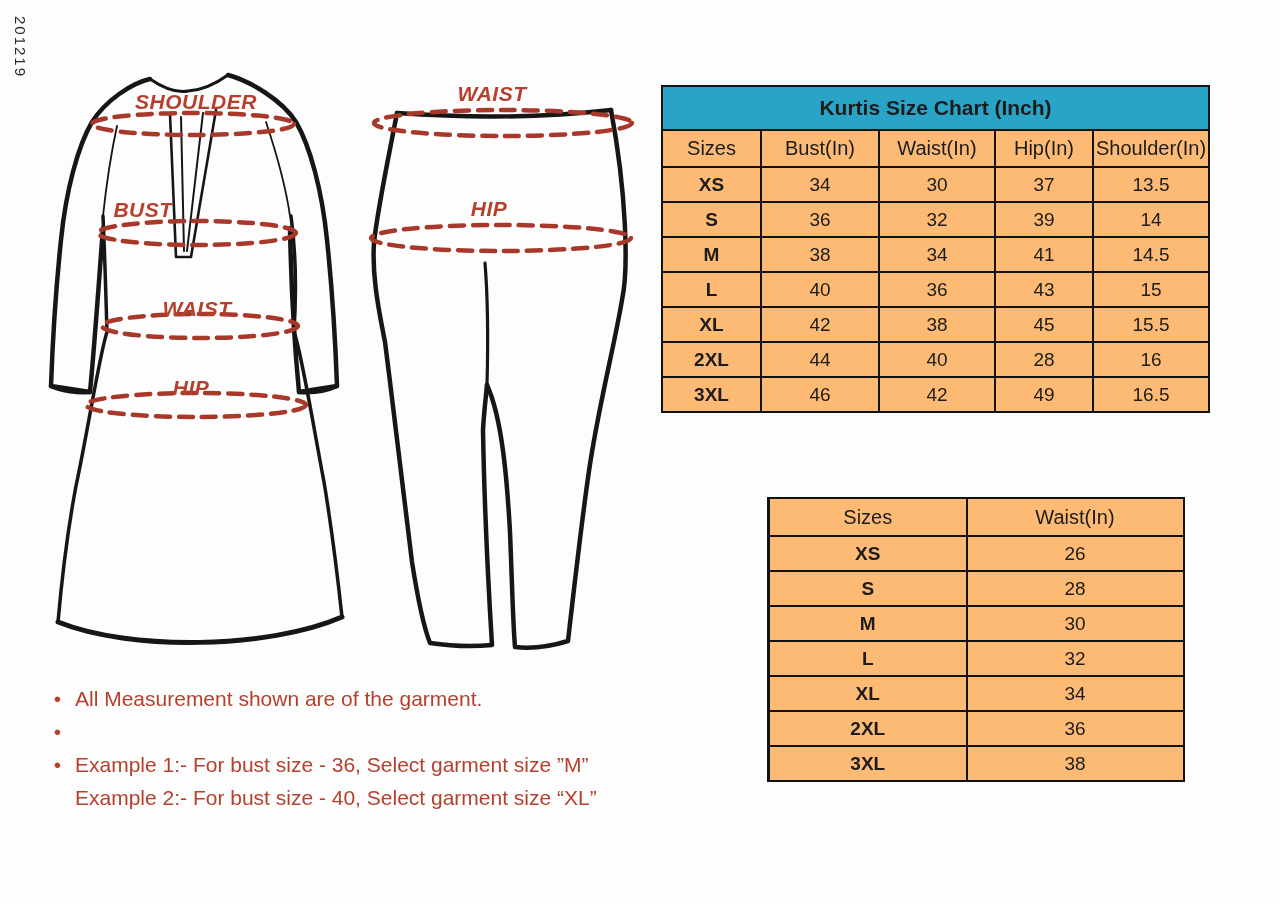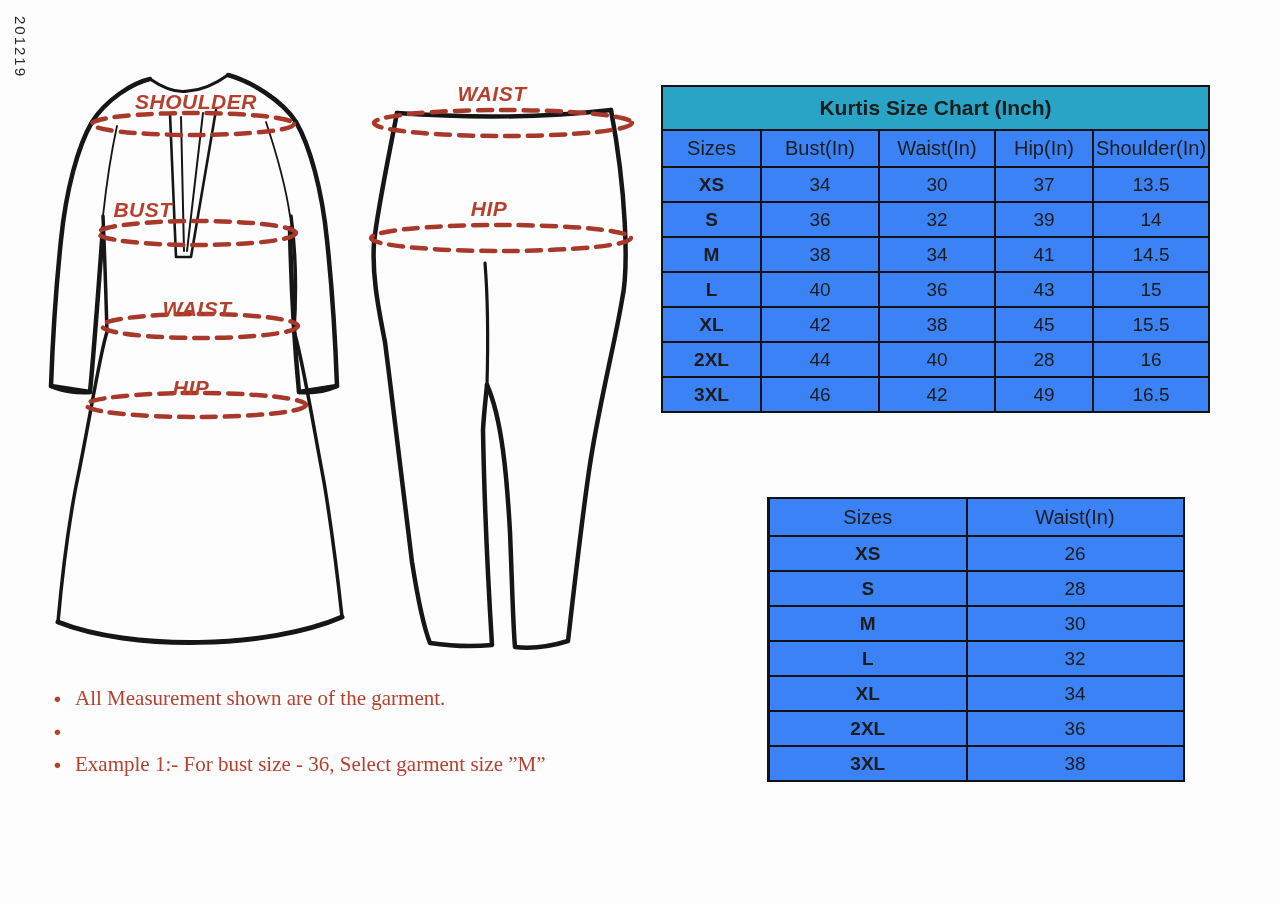--- a/index.html
+++ b/index.html
@@ -14,35 +14,35 @@
   #diagram-svg{position:absolute;left:0;top:0;}
 
   
   .m-label{position:absolute;transform:translateX(-50%);color:#b5402e;
     font-size:21px;font-weight:700;letter-spacing:.5px;white-space:nowrap;font-style:italic;}
 
   
   .tbl-wrap{position:absolute;}
   .kurtis-pos{left:661px;top:85px;width:547px;}
   .bottom-pos{left:767px;top:497px;width:415px;}
-  table.size-table{border-collapse:collapse;table-layout:fixed;width:100%;background:#3b82f6;}
+  table.size-table{border-collapse:collapse;table-layout:fixed;width:100%;background:#fdba74;}
   table.size-table th,table.size-table td{border:2px solid #121212;text-align:center;
     vertical-align:middle;color:#1c1c1c;padding:0;}
   .title-cell{background:#29a4c6;font-size:21px;font-weight:700;height:42px;color:#0b0b0b;}
   .col-head{font-size:20px;font-weight:400;height:35px;}
   table.size-table td{font-size:19px;height:33px;}
   td.size-col{font-weight:700;}
   .bottom-pos table.size-table{border-left:3px solid #121212;}
   .bottom-pos .title-cell{border-bottom:3px solid #121212;}
 
   
   .notes{position:absolute;left:40px;top:682px;width:640px;color:#b6402e;}
   .note-line{display:flex;align-items:flex-start;}
   .note-dot{width:35px;min-width:35px;text-align:center;font-size:13px;line-height:33px;}
-  .note-text{font-size:21px;line-height:33px;font-family:Liberation Serif, serif;}
+  .note-text{font-size:21px;line-height:33px;}
 </style>
 </head>
 <body>
 
 <div id="canvas">
 
   <div class="photo-code">201219</div>
 
   <svg id="diagram-svg" width="660" height="670" viewBox="0 0 660 670" fill="none" stroke-linecap="round" stroke-linejoin="round">
 
@@ -239,15 +239,19 @@
       <div class="note-line">
         <span class="note-dot">●</span>
       </div>
 
 
       <div class="note-line">
         <span class="note-dot">●</span>
         <span class="note-text">Example 1:- For bust size - 36, Select garment size ”M”</span>
       </div>
 
+      <div class="note-line">
+        <span class="note-dot"></span>
+        <span class="note-text">Example 2:- For bust size - 40, Select garment size “XL”</span>
+      </div>
     </div>
 
 </div>
 
 </body></html>

